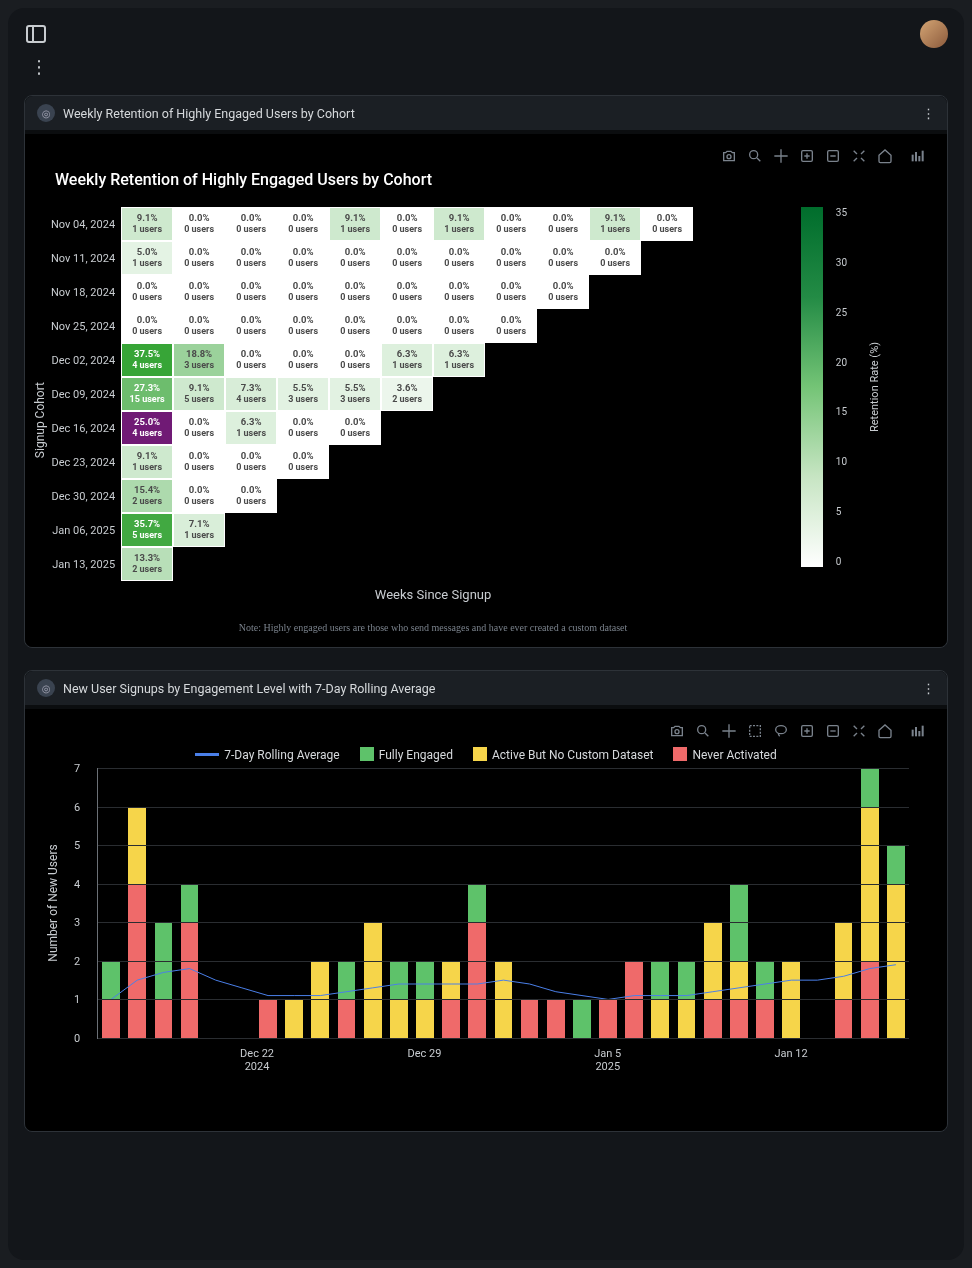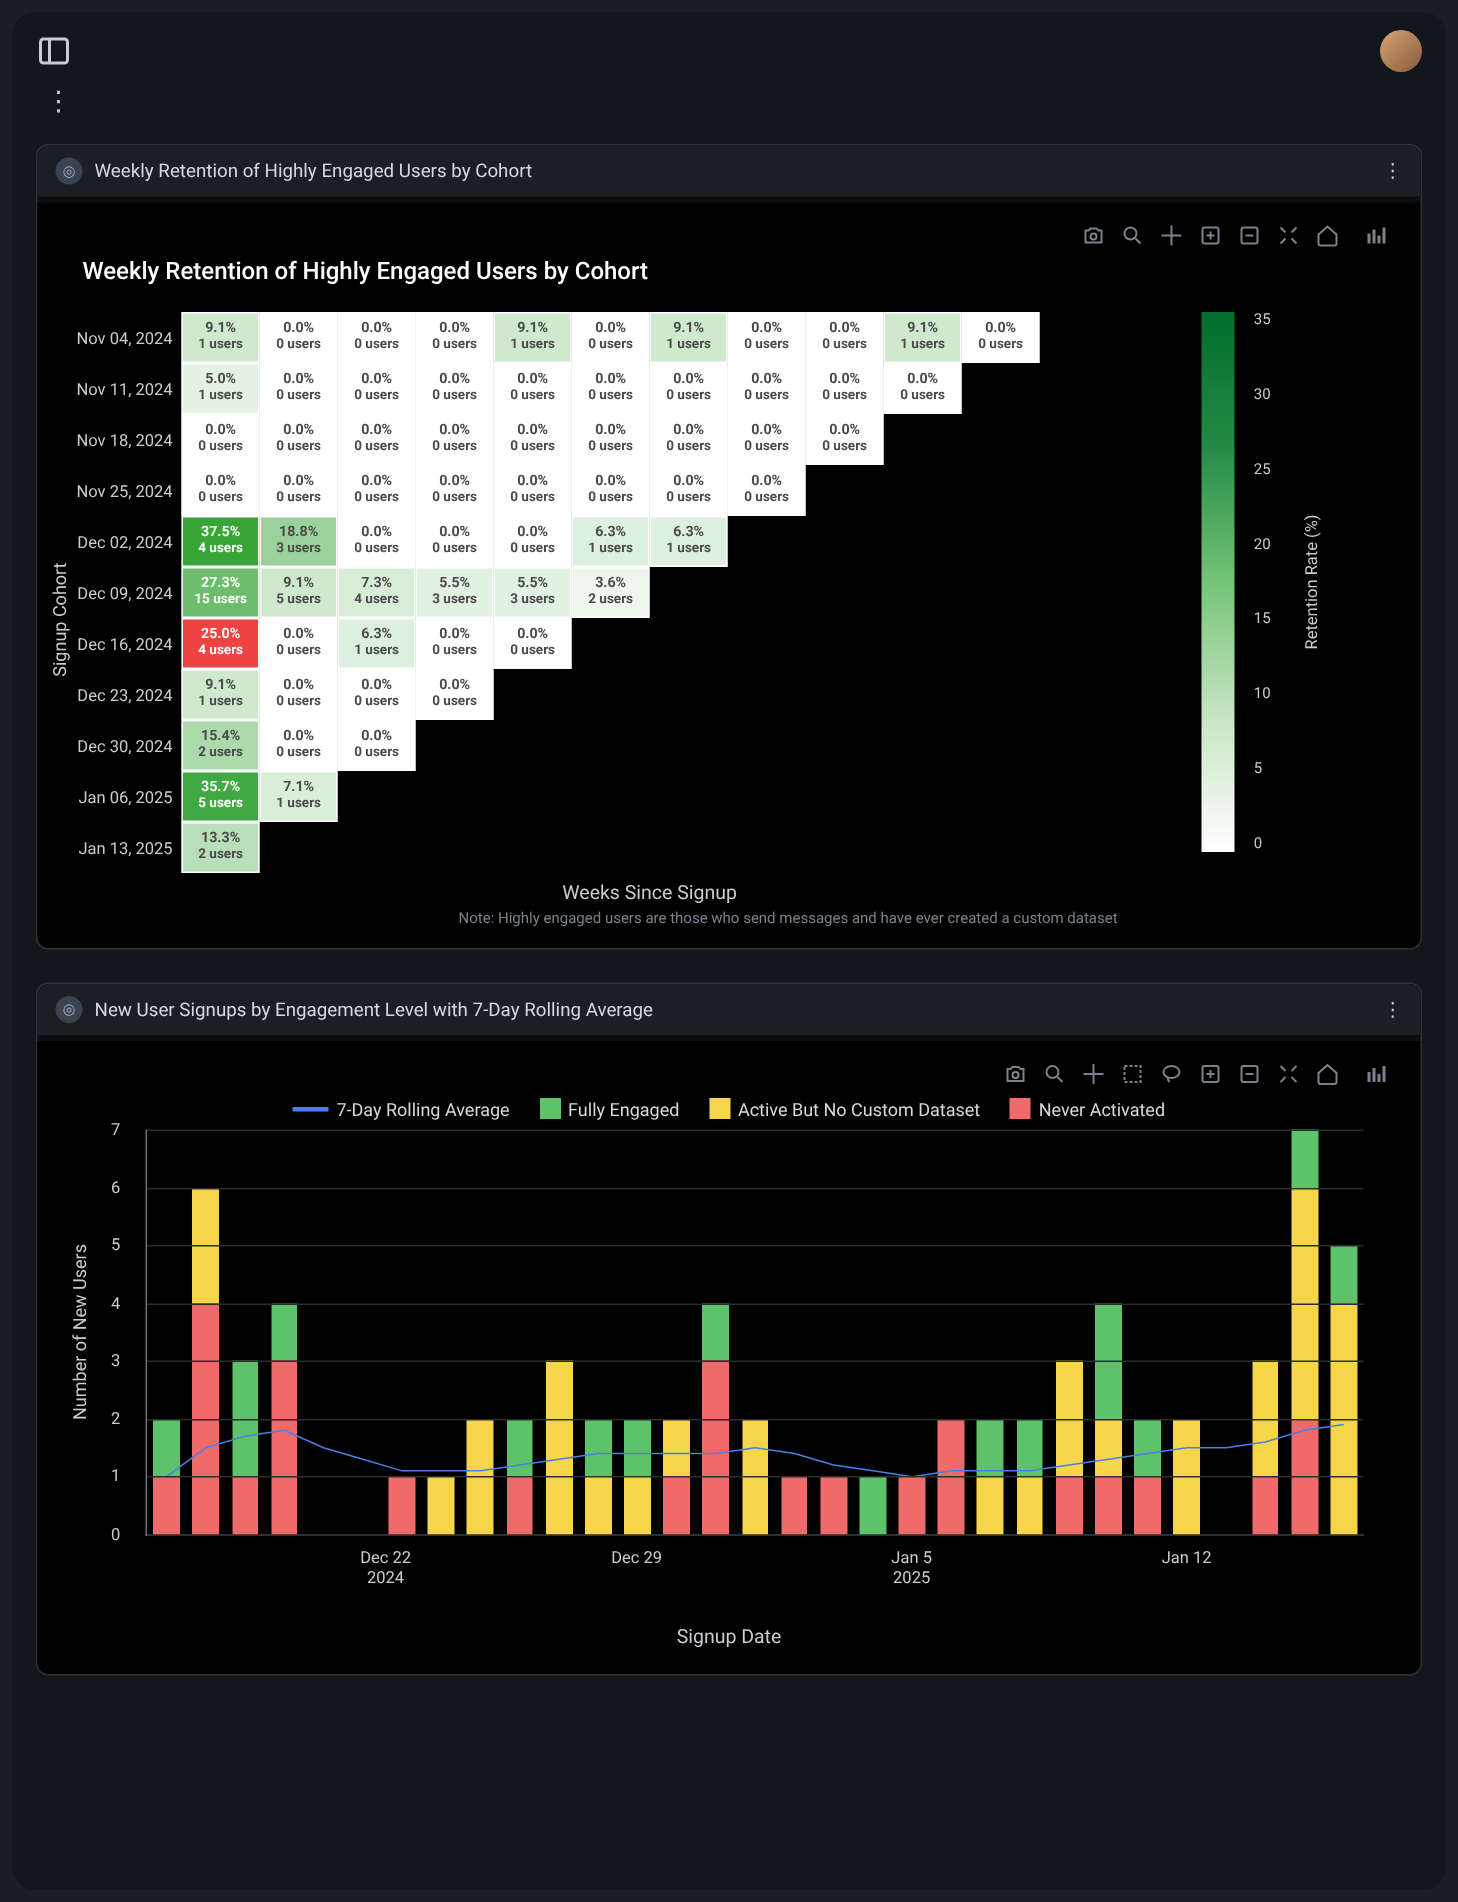--- a/index.html
+++ b/index.html
@@ -27,21 +27,21 @@
   .ylabels div{height:34px;display:flex;align-items:center;}
   .yaxis-title{writing-mode:vertical-rl;transform:rotate(180deg);font-size:12px;color:#c8ccd0;align-self:center;margin-right:4px;}
   .heat-grid{display:grid;grid-template-columns:repeat(12,52px);grid-auto-rows:34px;font-weight:bold;}
   .cell{border:1px solid #fff;box-sizing:border-box;display:flex;flex-direction:column;align-items:center;justify-content:center;font-size:9px;line-height:1.15;color:#1b1b1b;}
   .cell .p{font-size:9.5px;}
   .cell .u{font-size:9px;}
   .cell.light{color:#4a4a4a;}
   .cell.dark{color:#fff;}
   .xlabels{display:grid;grid-template-columns:repeat(12,52px);margin-left:0;font-size:10.5px;color:#c8ccd0;text-align:center;margin-top:6px;}
   .xaxis-title{text-align:center;font-size:13px;color:#c8ccd0;margin-top:6px;}
-  .note{text-align:right;font-size:10px;color:#7a828c;margin-top:4px;}
+  .note{text-align:center;font-size:10px;color:#7a828c;margin-top:20px;font-family:Liberation Serif, serif;}
   .colorbar{width:22px;height:360px;margin-left:40px;background:linear-gradient(to top,#ffffff,#c7e5c3,#74c476,#238b45,#006d2c);position:relative;}
   .colorbar-wrap{display:flex;flex-direction:column;align-items:center;margin-left:16px;}
   .cb-ticks{position:absolute;right:-24px;top:0;height:100%;display:flex;flex-direction:column;justify-content:space-between;font-size:10px;color:#c8ccd0;}
   .cb-title{writing-mode:vertical-rl;transform:rotate(180deg);font-size:11px;color:#c8ccd0;position:absolute;right:-58px;top:50%;transform:translateY(-50%) rotate(180deg);}
   
   .bar-area{position:relative;height:370px;}
   .legend{display:flex;align-items:center;justify-content:center;gap:20px;font-size:12px;color:#d6d9dc;margin:8px 0 6px 0;}
   .legend .swatch{width:14px;height:14px;display:inline-block;margin-right:5px;vertical-align:-2px;}
   .legend .line-swatch{width:24px;height:0;border-top:3px solid #4a7fe8;display:inline-block;margin-right:5px;vertical-align:3px;}
   .axes{position:relative;margin:6px 30px 8px 64px;height:270px;border-left:1px solid #6b7076;border-bottom:1px solid #6b7076;}
@@ -354,21 +354,21 @@
                 <div class="cell light" style="background: rgb(236, 246, 236);">
                   <span class="p">3.6%</span>
                   <span class="u">2 users</span>
                 </div>
                 <div style="border: none;"></div>
                 <div style="border: none;"></div>
                 <div style="border: none;"></div>
                 <div style="border: none;"></div>
                 <div style="border: none;"></div>
                 <div style="border: none;"></div>
-                <div class="cell dark" style="background: #ef4444;">
+                <div class="cell dark" style="background: #701a75;">
                   <span class="p">25.0%</span>
                   <span class="u">4 users</span>
                 </div>
                 <div class="cell light" style="background: rgb(255, 255, 255);">
                   <span class="p">0.0%</span>
                   <span class="u">0 users</span>
                 </div>
                 <div class="cell light" style="background: rgb(221, 240, 221);">
                   <span class="p">6.3%</span>
                   <span class="u">1 users</span>
@@ -674,19 +674,18 @@
               <div class="ytick" style="top: 14.2857%;">6</div>
               <div class="ygrid-line" style="top: 0%;"></div>
               <div class="ytick" style="top: 0%;">7</div>
             </div>
           <div style="position:relative;height:30px;margin:0 30px 0 64px;" id="xtick-major">
               <div class="xtick-major" style="left: 17.7419%; margin-left: 16px;">Dec 22<br>2024</div>
               <div class="xtick-major" style="left: 40.3226%;">Dec 29</div>
               <div class="xtick-major" style="left: 62.9032%;">Jan 5<br>2025</div>
               <div class="xtick-major" style="left: 85.4839%;">Jan 12</div>
             </div>
-          <div class="xaxis2-title">Signup Date</div>
         </div>
       </div>
     </div>
 
   </div>
 </div>
 
 </body></html>

